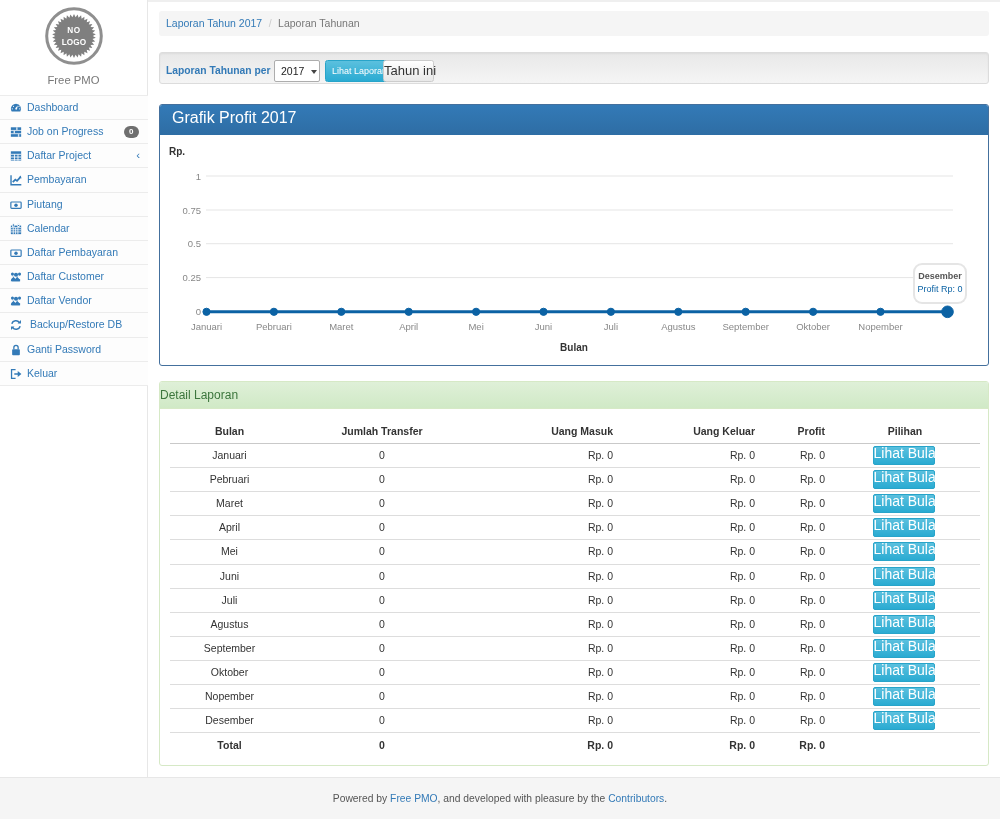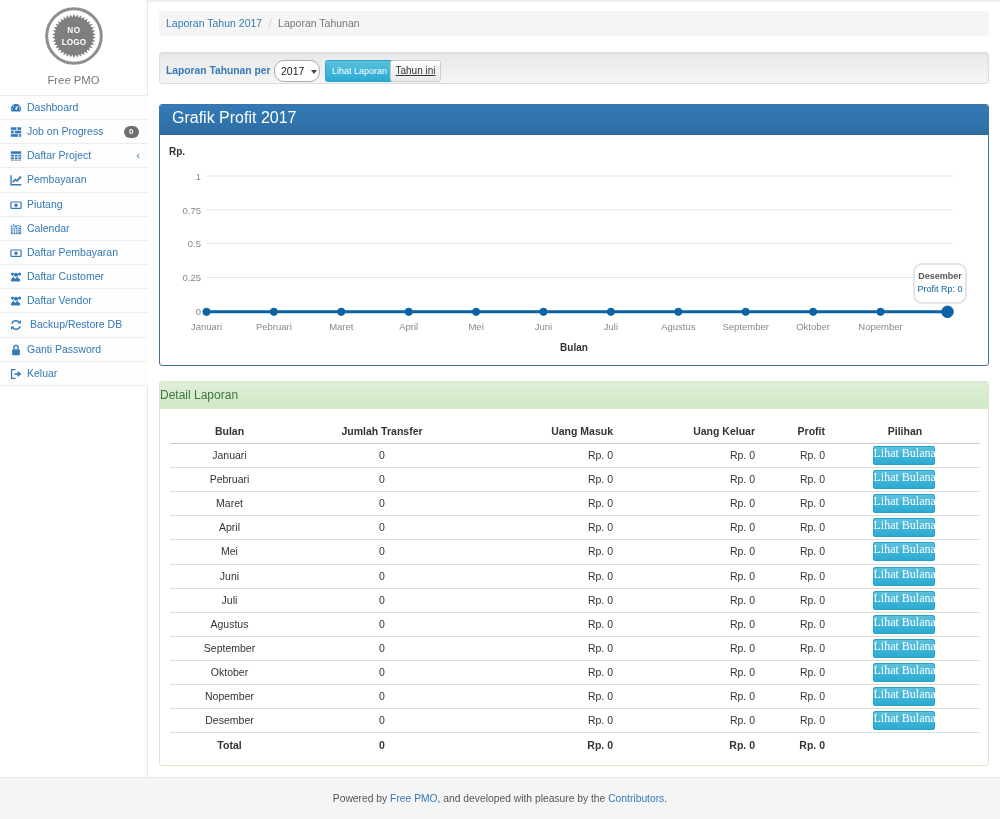--- a/index.html
+++ b/index.html
@@ -14,43 +14,43 @@
 #menu li a { display:block; height:100%; line-height:23.5px; color:#337ab7; font-size:10.5px; padding-left:27px; }
 #menu li svg.ic { position:absolute; left:10px; top:6px; }
 .badge0 { position:absolute; right:9px; top:6px; background:#6f6f6f; color:#fff; font-size:8px; font-weight:bold; line-height:12px; padding:0 5.5px; border-radius:8px; }
 .chev { position:absolute; right:8px; top:0; color:#337ab7; font-size:11.5px; line-height:23px; }
 
 #bc { position:absolute; left:159px; top:11px; width:830px; height:24.5px; background:#f5f5f5; border-radius:3px; font-size:10.5px; line-height:24.5px; padding-left:7px; color:#777; }
 #bc a { color:#337ab7; }
 #bc .sep { color:#ccc; padding:0 6.5px; }
 #well { position:absolute; left:159px; top:52px; width:830px; height:32px; background:linear-gradient(to bottom,#e8e8e8 0,#f5f5f5 100%); border:1px solid #dcdcdc; border-radius:3px; box-shadow:inset 0 1px 2px rgba(0,0,0,.05); }
 #well .lbl { position:absolute; left:6px; top:3px; line-height:30px; font-size:10.3px; font-weight:bold; color:#337ab7; }
-#well select { position:absolute; left:114px; top:7px; width:46px; height:22px; font-size:10.5px; font-family:"Liberation Sans",sans-serif; border:1px solid #adadad; border-radius:10px; background:#fff; padding-left:6px; color:#222; -webkit-appearance:none; appearance:none; }
+#well select { position:absolute; left:114px; top:7px; width:46px; height:22px; font-size:10.5px; font-family:"Liberation Sans",sans-serif; border:1px solid #adadad; border-radius:2px; background:#fff; padding-left:6px; color:#222; -webkit-appearance:none; appearance:none; }
 #well .selarrow { position:absolute; left:151px; top:16.5px; width:0; height:0; border-left:3px solid transparent; border-right:3px solid transparent; border-top:4px solid #444; }
 .btn-info1 { position:absolute; left:165px; top:7px; width:69px; height:22px; background:linear-gradient(to bottom,#5bc0de 0,#2aabd2 100%); border:1px solid #28a4c9; border-radius:2.5px; color:#fff; font-size:9px; text-align:center; line-height:20px; white-space:nowrap; }
-.btn-def { position:absolute; left:230px; top:7px; width:51px; height:22px; background:linear-gradient(to bottom,#fff 0,#e8e8e8 100%); border:1px solid #ccc; border-radius:2.5px; color:#333; font-size:10px; text-align:center; line-height:20px; white-space:nowrap;text-decoration:underline; }
+.btn-def { position:absolute; left:223px; top:7px; width:51px; height:22px; background:linear-gradient(to bottom,#fff 0,#e8e8e8 100%); border:1px solid #ccc; border-radius:2.5px; color:#333; font-size:13px; text-align:center; line-height:20px; white-space:nowrap; }
 
 #panel1 { position:absolute; left:159px; top:104px; width:830px; height:262px; border:1px solid #44709d; border-radius:3px; background:#fff; }
 #panel1 .hd { height:30px; background:linear-gradient(to bottom,#337ab7 0,#2e6da4 100%); color:#fff; font-size:16px; line-height:25.5px; padding-left:12px; border-radius:2px 2px 0 0; }
 #chartbody { position:absolute; left:0; top:25.5px; width:828px; height:234.5px; }
 #rp { position:absolute; left:9px; top:15px; font-size:10px; font-weight:bold; color:#333; }
 #tooltip { position:absolute; left:753px; top:132.5px; width:54px; height:41px; background:rgba(255,255,255,.92); border:2px solid rgba(225,225,225,.85); border-radius:9px; text-align:center; white-space:nowrap; }
 #tooltip .t1 { font-size:9px; font-weight:bold; color:#555; margin-top:6px; }
 #tooltip .t2 { font-size:9px; color:#0b62a4; margin-top:3px; }
 
 #panel2 { position:absolute; left:159px; top:381px; width:830px; height:385px; border:1px solid #d6e9c6; border-radius:3px; background:#fff; }
 #panel2 .hd { height:26.5px; background:linear-gradient(to bottom,#dff0d8 0,#d0e9c6 100%); color:#3c763d; font-size:12px; line-height:26.5px; border-bottom:1px solid #d6e9c6; border-radius:2px 2px 0 0; }
 #tbl { position:absolute; left:10px; top:37.5px; width:810px; border-collapse:collapse; table-layout:fixed; font-size:10.5px; color:#333; }
 #tbl th { height:23.9px; font-weight:bold; vertical-align:middle; line-height:11px; padding:0; }
 #tbl td { height:24.14px; vertical-align:middle; line-height:11px; padding:0; }
 #tbl tr.r td, #tbl tr.r th { border-top:1px solid #ddd; }
 #tbl tr.first td { border-top:1px solid #c9c9c9; }
 #tbl .c { text-align:center; }
 #tbl .rt { text-align:right; padding-right:5px; }
-.btn-sm { display:inline-block; vertical-align:middle; margin-right:3px; width:62px; height:19px; background:linear-gradient(to bottom,#5bc0de 0,#2aabd2 100%); border:1px solid #28a4c9; border-radius:2px; color:#fff; font-size:12px; line-height:13.5px; text-align:center; white-space:nowrap;font-family:Liberation Serif, serif; }
+.btn-sm { display:inline-block; vertical-align:middle; margin-right:3px; width:62px; height:19px; background:linear-gradient(to bottom,#5bc0de 0,#2aabd2 100%); border:1px solid #28a4c9; border-radius:2px; color:#fff; font-size:14px; line-height:13.5px; text-align:center; white-space:nowrap; }
 
 #footer { position:absolute; left:0; top:777px; width:1000px; height:42px; background:#f5f5f5; border-top:1px solid #e7e7e7; text-align:center; font-size:10.3px; color:#555; line-height:41px; }
 #footer a { color:#337ab7; }
 .gl { stroke:#e5e5e5; stroke-width:1; }
 .ylab { font-size:9.5px; fill:#888; }
 .xlab { font-size:9.5px; fill:#888; }
 </style>
 </head>
 <body>
 <div style="position:absolute;left:0;top:0;width:1000px;height:1.5px;background:#efefef"></div>

